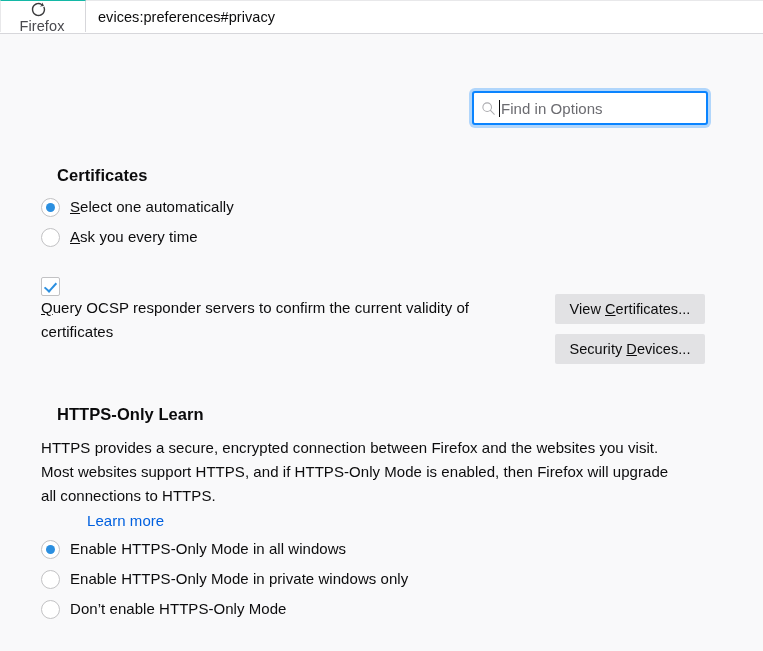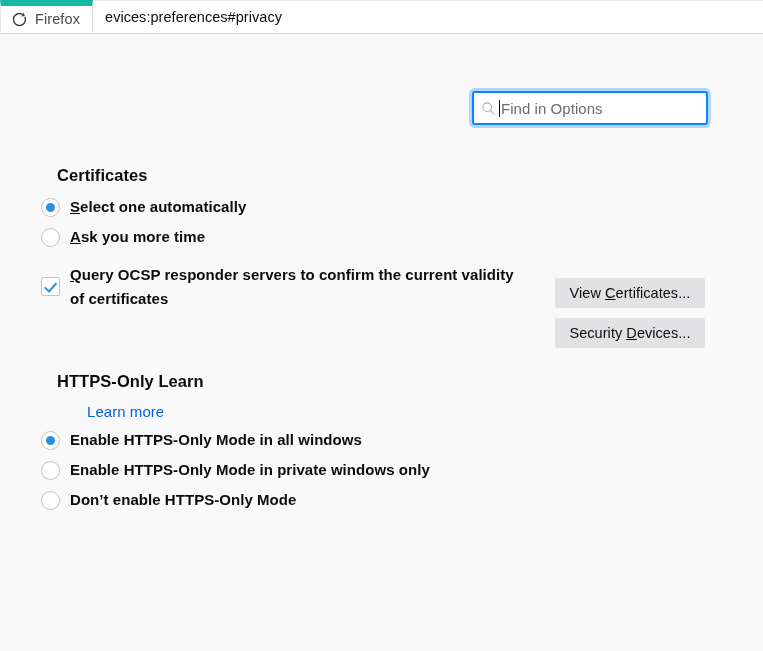--- a/index.html
+++ b/index.html
@@ -27,23 +27,24 @@
     position: relative;
   }
   .tab {
     display: flex;
     align-items: center;
     height: 32px;
     box-sizing: border-box;
     padding: 0 12px 0 10px;
     background: #ffffff;
     border-right: 1px solid #d7d7db;
-    border-top: 6px solid #14b8a6;
+    border-top: 1px solid #14b8a6;
     border-left: 1px solid #e8e8ea;
     min-width: 86px;
+    flex-direction: column;
   }
   .tab-favicon {
     width: 17px;
     height: 17px;
     margin-right: 7px;
     flex: none;
     display: block;
   }
   .tab-label {
     font-size: 14.5px;
@@ -153,21 +154,20 @@
     margin-bottom: 10px;
     margin-left: 46px;
   }
 
   
   .opt-row {
     display: flex;
     align-items: flex-start;
     margin-bottom: 10px;
     position: relative;
-    font-weight: bold;
   }
   .opt-label {
     font-size: 15px;
     color: #0c0c0d;
     line-height: 1.28;
     letter-spacing: 0.05px;
     cursor: default;
   }
   .ak { text-decoration: underline; }
 
@@ -223,21 +223,21 @@
   }
   .ocsp-label {
     width: 450px;
     line-height: 1.62;
   }
 
   
   .buttons {
     position: absolute;
     left: 555px;
-    top: 244px;
+    top: 260px;
     width: 150px;
   }
   .btn {
     display: block;
     width: 150px;
     height: 30px;
     line-height: 30px;
     box-sizing: border-box;
     background: #e2e2e4;
     border: none;
@@ -290,35 +290,36 @@
     <div class="opt-row">
       <span class="radio checked"></span>
       <span class="opt-label">
         <span class="ak">S</span><span>elect one automatically</span>
       </span>
     </div>
 
     <div class="opt-row">
       <span class="radio"></span>
       <span class="opt-label">
-        <span class="ak">A</span><span>sk you more time</span>
+        <span class="ak">A</span><span>sk you every time</span>
       </span>
     </div>
 
-    <div class="opt-row" style="margin-top:16px;">
+    <div class="opt-row" style="margin-top:16px;flex-direction:column;">
       <span class="checkbox checked"></span>
       <span class="opt-label ocsp-label">
         <span class="ak">Q</span><span>uery OCSP responder servers to confirm the current validity of certificates</span>
       </span>
     </div>
 
     <div class="spacer-lg"></div>
 
     
     <h2 class="section-title">HTTPS-Only Learn</h2>
+    <p class="section-desc wide">HTTPS provides a secure, encrypted connection between Firefox and the websites you visit. Most websites support HTTPS, and if HTTPS-Only Mode is enabled, then Firefox will upgrade all connections to HTTPS.</p>
     <a class="link">Learn more</a>
 
     <div class="opt-row">
       <span class="radio checked"></span>
       <span class="opt-label">Enable HTTPS-Only Mode in all windows</span>
     </div>
 
     <div class="opt-row">
       <span class="radio"></span>
       <span class="opt-label">Enable HTTPS-Only Mode in private windows only</span>

